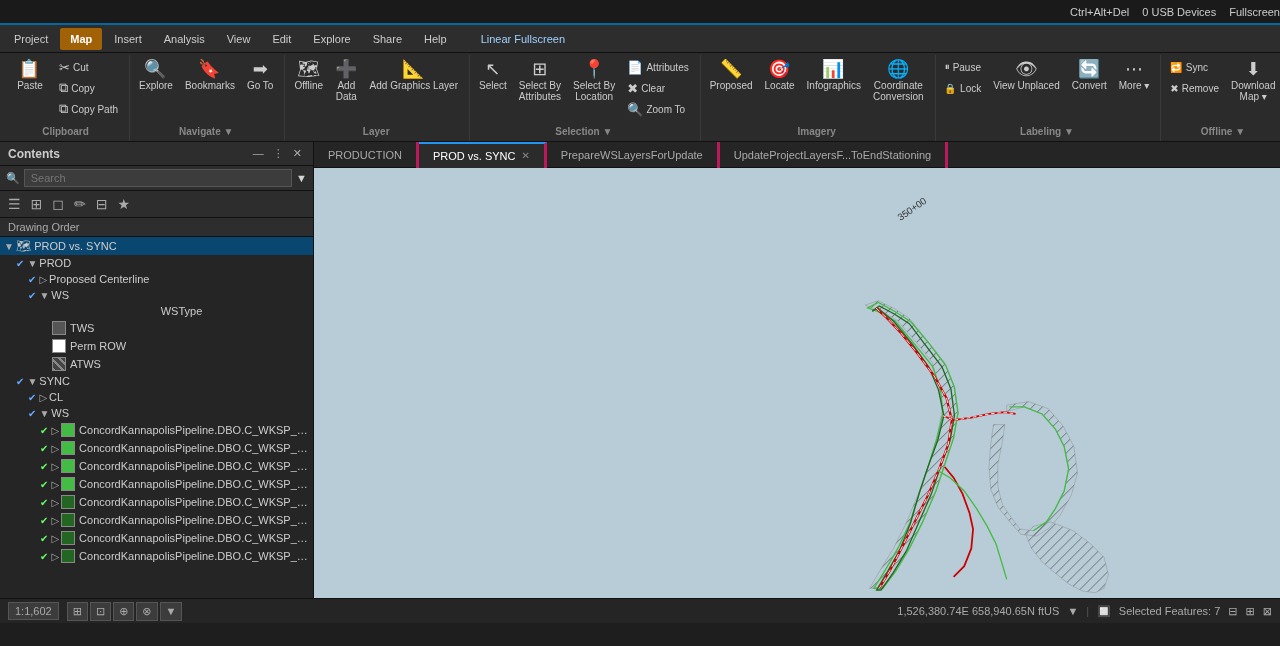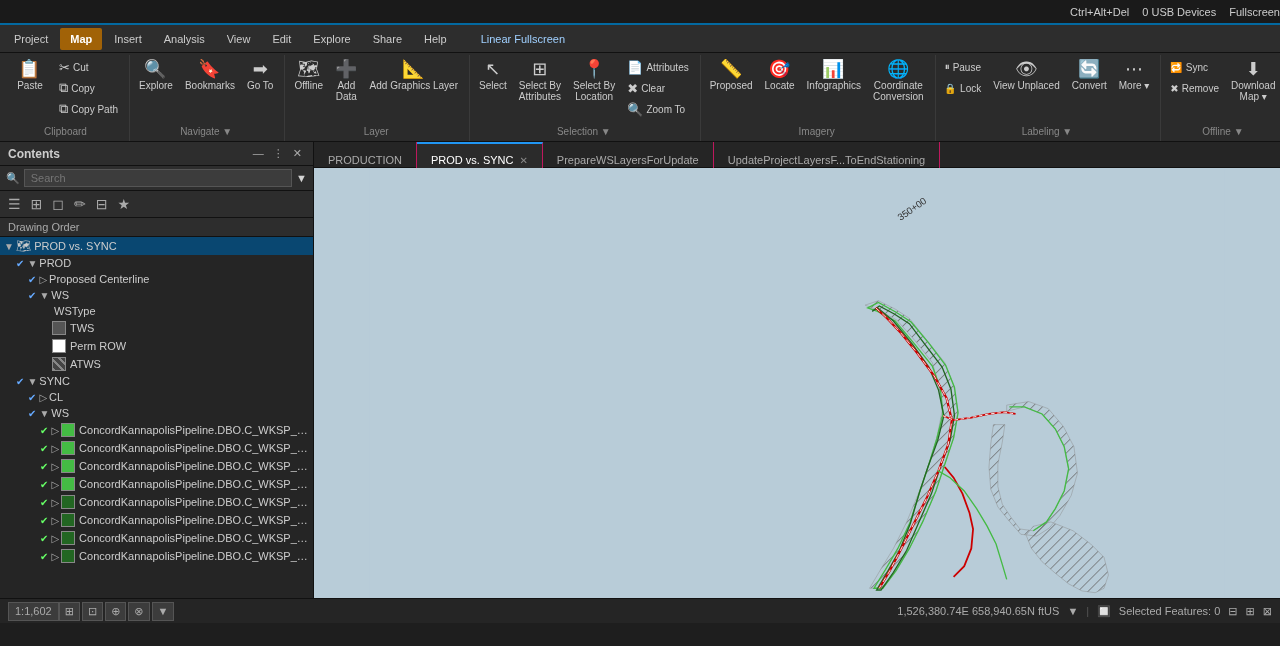--- a/index.html
+++ b/index.html
@@ -68,20 +68,21 @@
       gap: 2px;
       flex: 1;
     }
     .ribbon-group-label {
       font-size: 10px;
       color: #888;
       text-align: center;
       width: 100%;
       padding: 2px 0;
       margin-top: auto;
+      font-weight: bold;
     }
     .ribbon-btn {
       display: flex;
       flex-direction: column;
       align-items: center;
       justify-content: center;
       padding: 3px 5px;
       cursor: pointer;
       border-radius: 3px;
       min-width: 32px;
@@ -178,21 +179,21 @@
       padding: 2px 4px;
       cursor: pointer;
       font-size: 11px;
       color: #ccc;
       white-space: nowrap;
       overflow: hidden;
     }
     .layer-item.selected { background: #094771; }
     .layer-indent-1 { padding-left: 16px; }
     .layer-indent-2 { padding-left: 28px; }
-    .layer-indent-3 { padding-left: 40px; }
+    .layer-indent-3 { padding-left: 40px; justify-content: center; }
     .layer-indent-4 { padding-left: 52px; }
     .layer-swatch {
       width: 14px;
       height: 14px;
       border: 1px solid #666;
       margin-right: 4px;
       flex-shrink: 0;
     }
     .layer-check { margin-right: 3px; font-size: 10px; color: #6af; flex-shrink: 0; }
     .layer-arrow { margin-right: 2px; font-size: 10px; color: #aaa; flex-shrink: 0; }
@@ -212,22 +213,22 @@
       align-items: center;
       border-bottom: 1px solid #111;
     }
     .map-tab {
       padding: 2px 14px;
       color: #aaa;
       cursor: pointer;
       font-size: 11px;
       height: 26px;
       display: flex;
-      align-items: flex-end;
-      border-right: 1px solid #be185d;
+      align-items: center;
+      border-right: 3px solid #be185d;
       gap: 6px;
     }
     .map-tab.active { background: #2b2b2b; color: #fff; border-top: 2px solid #2196f3; }
     .map-tab .close-btn { color: #888; font-size: 10px; cursor: pointer; }
     #map-canvas {
       flex: 1;
       position: relative;
       overflow: hidden;
       background: #c8d8e8;
     }
@@ -237,21 +238,21 @@
       background: #252525;
       height: 25px;
       display: flex;
       align-items: center;
       padding: 0 8px;
       border-top: 1px solid #111;
       gap: 8px;
       font-size: 11px;
       color: #aaa;
     }
-    #statusbar-left { display: flex; gap: 0; }
+    #statusbar-left { display: flex; align-items: center; gap: 8px; }
     #statusbar-right { margin-left: auto; display: flex; align-items: center; gap: 8px; }
     .status-sep { color: #555; }
 
     
     #map-svg { width: 100%; height: 100%; }
 
     .usb-devices { color: #ccc; }
   </style>
 </head>
 <body>
@@ -658,18 +659,18 @@
       <span style="background:#3c3c3c;padding:2px 5px;border:1px solid #555;cursor:pointer;">⊕</span>
       <span style="background:#3c3c3c;padding:2px 5px;border:1px solid #555;cursor:pointer;">⊗</span>
       <span style="background:#3c3c3c;padding:2px 5px;border:1px solid #555;cursor:pointer;">▼</span>
     </span>
   </div>
   <div id="statusbar-right">
     <span>1,526,380.74E 658,940.65N ftUS</span>
     <span style="cursor:pointer;">▼</span>
     <span class="status-sep">|</span>
     <span>🔲</span>
-    <span>Selected Features: 0</span>
+    <span>Selected Features: 7</span>
     <span style="cursor:pointer;">⊟</span>
     <span style="cursor:pointer;">⊞</span>
     <span style="cursor:pointer;">⊠</span>
   </div>
 </div>
 
 </body></html>

